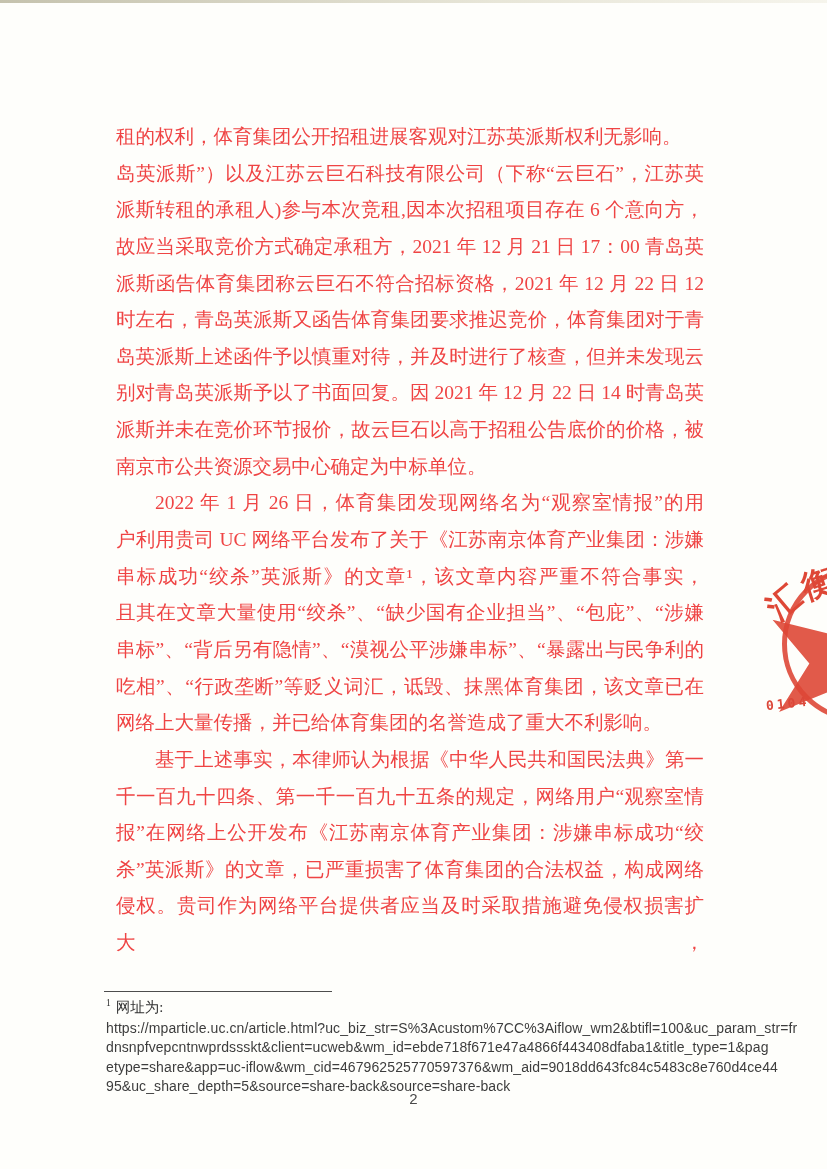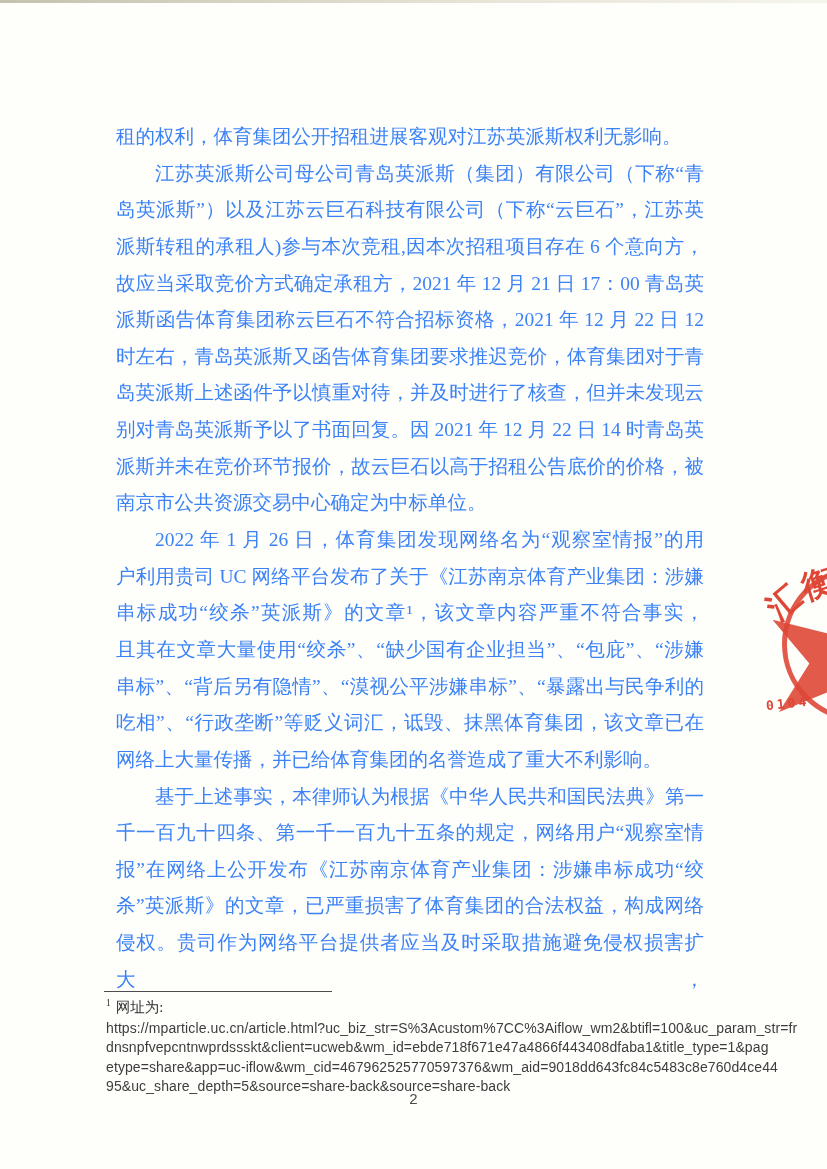--- a/index.html
+++ b/index.html
@@ -12,21 +12,21 @@
     font-family: "Liberation Serif", "DejaVu Serif", serif;
   }
   
   .scan-edge-top {
     position:absolute; top:0; left:0; width:100%; height:3px;
     background: linear-gradient(90deg, rgba(150,145,110,.55), rgba(190,185,150,.35) 60%, rgba(220,215,190,.25));
   }
   
   .letter-body {
     position:absolute; left:116px; top:119px; width:588px;
-    color:#3b82f6;
+    color:#ef4444;
   }
   .bline {
     height: 36.65px;
     line-height: 36.65px;
     font-size: 19.5px;
     text-align: justify;
     text-align-last: justify;
     white-space: normal;
     overflow: visible;
   }
@@ -76,21 +76,20 @@
   }
 </style>
 </head>
 <body>
 
 <div class="page">
   <div class="scan-edge-top"></div>
 
   <div class="letter-body">
     <div class="bline end">租的权利，体育集团公开招租进展客观对江苏英派斯权利无影响。</div>
-    <div class="bline indent">江苏英派斯公司母公司青岛英派斯（集团）有限公司（下称“青</div>
     <div class="bline">岛英派斯”）以及江苏云巨石科技有限公司（下称“云巨石”，江苏英</div>
     <div class="bline">派斯转租的承租人)参与本次竞租,因本次招租项目存在 6 个意向方，</div>
     <div class="bline">故应当采取竞价方式确定承租方，2021 年 12 月 21 日 17：00 青岛英</div>
     <div class="bline">派斯函告体育集团称云巨石不符合招标资格，2021 年 12 月 22 日 12</div>
     <div class="bline">时左右，青岛英派斯又函告体育集团要求推迟竞价，体育集团对于青</div>
     <div class="bline">岛英派斯上述函件予以慎重对待，并及时进行了核查，但并未发现云</div>
     <div class="bline">别对青岛英派斯予以了书面回复。因 2021 年 12 月 22 日 14 时青岛英</div>
     <div class="bline">派斯并未在竞价环节报价，故云巨石以高于招租公告底价的价格，被</div>
     <div class="bline end">南京市公共资源交易中心确定为中标单位。</div>
     <div class="bline indent">2022 年 1 月 26 日，体育集团发现网络名为“观察室情报”的用</div>

